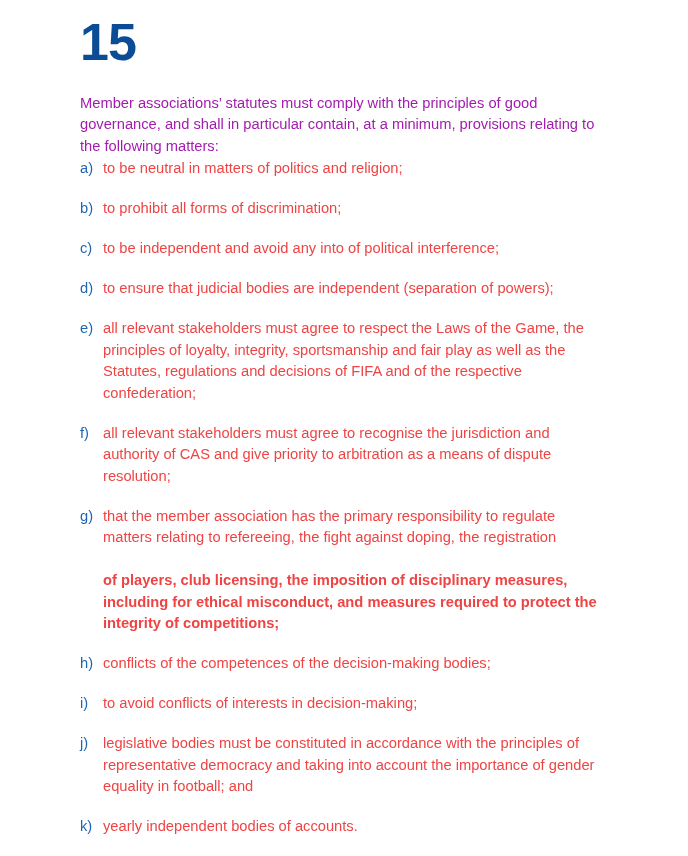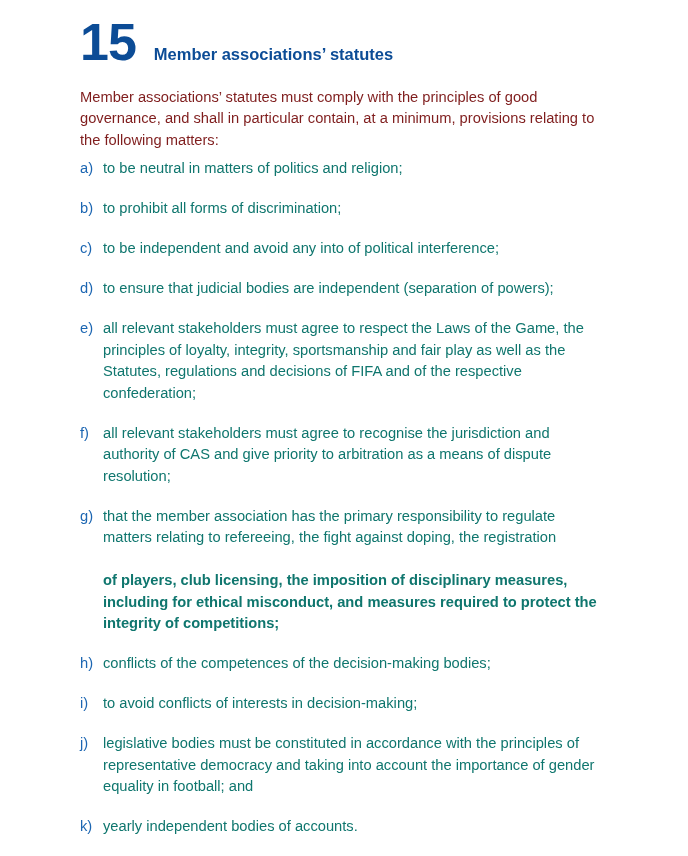--- a/index.html
+++ b/index.html
@@ -44,25 +44,25 @@
     font-weight: bold;
     color: #0C4C96;
     margin-left: 18px;
     flex: 0 0 auto;
   }
 
   
   .intro {
     position: absolute;
     left: 80px;
-    top: 72px;
+    top: 78px;
     width: 516px;
     font-size: 14.7px;
     line-height: 21.5px;
-    color: #7f1d1d;
+    color: #a21caf;
   }
 
   
   .list {
     position: absolute;
     left: 80px;
     top: 158px;
     width: 522px;
   }
   .list-item {
@@ -73,35 +73,34 @@
   .marker {
     flex: 0 0 23px;
     font-size: 14.7px;
     line-height: 21.5px;
     color: #1C66B2;
   }
   .item-body {
     flex: 1 1 auto;
     font-size: 14.7px;
     line-height: 21.5px;
-    color: #0f766e;
+    color: #ef4444;
   }
   .item-cont {
     margin-top: 21.5px;
     font-weight: bold;
   }
 </style>
 </head>
 <body>
 
 <div class="page">
 
   <div class="heading">
     <span class="article-number">15</span>
-    <span class="article-title">Member associations’ statutes</span>
   </div>
 
   <p class="intro">Member associations’ statutes must comply with the principles of good governance, and shall in particular contain, at a minimum, provisions relating to the following matters:</p>
 
   <div class="list">
       <div class="list-item">
         <span class="marker">a)</span>
         <div class="item-body">
           <div>to be neutral in matters of politics and religion;</div>
         </div>

